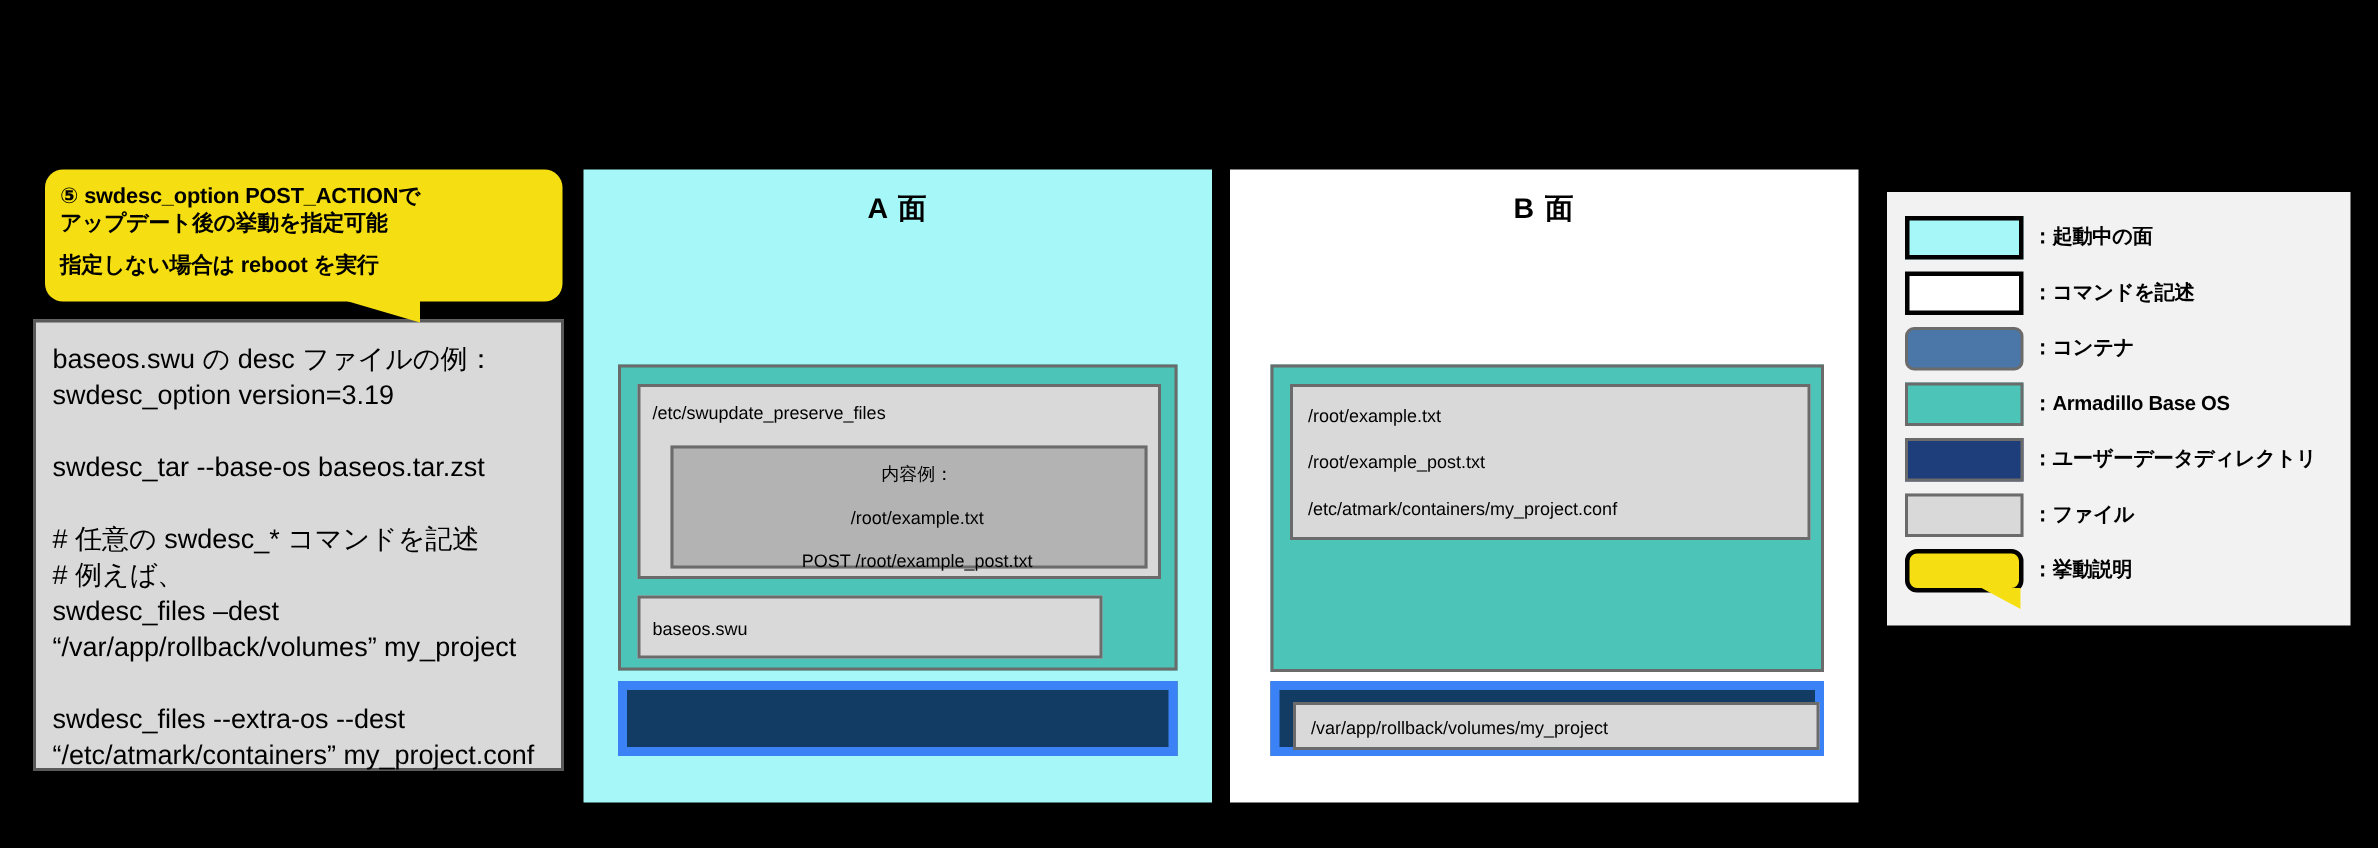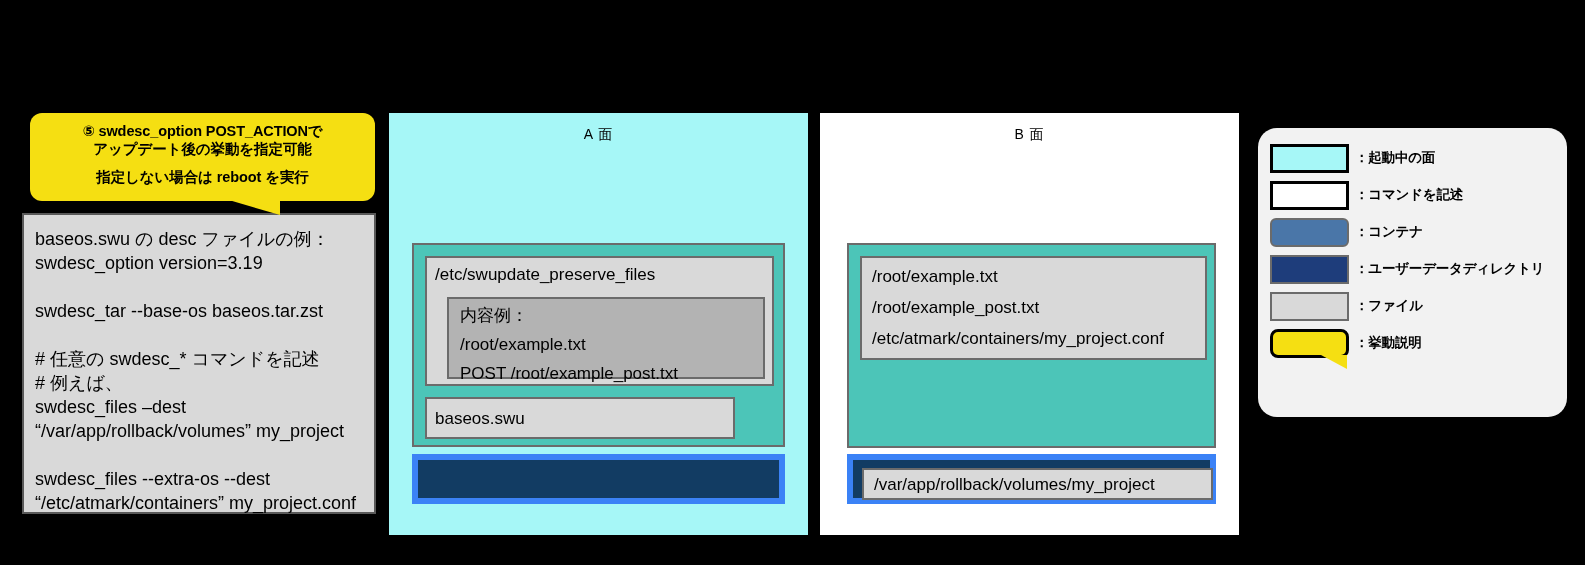--- a/index.html
+++ b/index.html
@@ -20,21 +20,21 @@
   .callout {
     position: absolute;
     left: 30px;
     top: 113px;
     width: 345px;
     height: 88px;
     background: #f5df12;
     border-radius: 12px;
     box-sizing: border-box;
     padding: 9px 10px 0 10px;
-    text-align: center;
+    text-align: left;
     z-index: 5;
   }
   .callout-line {
     font-size: 14.5px;
     font-weight: bold;
     line-height: 18px;
     letter-spacing: -0.1px;
     white-space: nowrap;
   }
   .callout-gap { height: 10px; }
@@ -81,22 +81,22 @@
     width: 419px;
     background: #a6f7f7;
   }
   .panel-b {
     left: 820px;
     width: 419px;
     background: #ffffff;
   }
   .panel-title {
     text-align: center;
-    font-size: 14px;
-    font-weight: normal;
+    font-size: 19px;
+    font-weight: bold;
     margin-top: 13px;
     letter-spacing: 1px;
   }
 
   
   .os-box {
     position: absolute;
     background: #4cc5b8;
     border: 2px solid #6b6b6b;
     box-sizing: border-box;
@@ -113,30 +113,30 @@
     border: 2px solid #6b6b6b;
     box-sizing: border-box;
   }
   .data-box {
     position: absolute;
     background: #123c63;
     border: 6px solid #3b82f6;
     box-sizing: border-box;
   }
   .box-text {
-    font-size: 17px;
+    font-size: 12px;
     line-height: 24px;
     white-space: nowrap;
   }
 
   
   .a-os    { left: 23px;  top: 130px; width: 373px; height: 204px; }
   .a-file1 { left: 11px;  top: 11px;  width: 349px; height: 130px; }
   .a-file1 .box-text { padding: 5px 0 0 8px; }
-  .a-inner { left: 20px;  top: 39px;  width: 318px; height: 82px; }
+  .a-inner { left: 20px;  top: 39px;  width: 318px; height: 82px; text-align: center; }
   .a-inner .box-text { padding: 5px 0 0 11px; }
   .a-file2 { left: 11px;  top: 152px; width: 310px; height: 42px; }
   .a-file2 .box-text { padding: 8px 0 0 8px; }
   .a-data  { left: 23px;  top: 341px; width: 373px; height: 50px; }
 
   
   .b-os    { left: 27px;  top: 130px; width: 369px; height: 205px; }
   .b-file1 { left: 11px;  top: 11px;  width: 347px; height: 104px; }
   .b-file1 .box-text { padding: 7px 0 0 10px; }
   .b-data  { left: 27px;  top: 341px; width: 369px; height: 50px; }
@@ -146,21 +146,20 @@
   
   .legend {
     position: absolute;
     left: 1258px;
     top: 128px;
     width: 309px;
     height: 289px;
     background: #f2f2f2;
     box-sizing: border-box;
     padding: 14px 0 0 0;
-    border-radius: 19px;
   }
   .legend-row {
     display: flex;
     align-items: center;
     height: 32px;
     margin-bottom: 5px;
     padding-left: 12px;
   }
   .legend-swatch {
     width: 79px;
@@ -269,20 +268,24 @@
   </div>
   <div class="legend-row">
     <div class="legend-swatch sw-notbooted"></div>
     <div class="legend-label">：コマンドを記述</div>
   </div>
   <div class="legend-row">
     <div class="legend-swatch sw-container"></div>
     <div class="legend-label">：コンテナ</div>
   </div>
   <div class="legend-row">
+    <div class="legend-swatch sw-baseos"></div>
+    <div class="legend-label">：Armadillo Base  OS</div>
+  </div>
+  <div class="legend-row">
     <div class="legend-swatch sw-userdata"></div>
     <div class="legend-label">：ユーザーデータディレクトリ</div>
   </div>
   <div class="legend-row">
     <div class="legend-swatch sw-file"></div>
     <div class="legend-label">：ファイル</div>
   </div>
   <div class="legend-row">
     <div class="legend-swatch sw-callout"></div>
     <div class="legend-label">：挙動説明</div>

